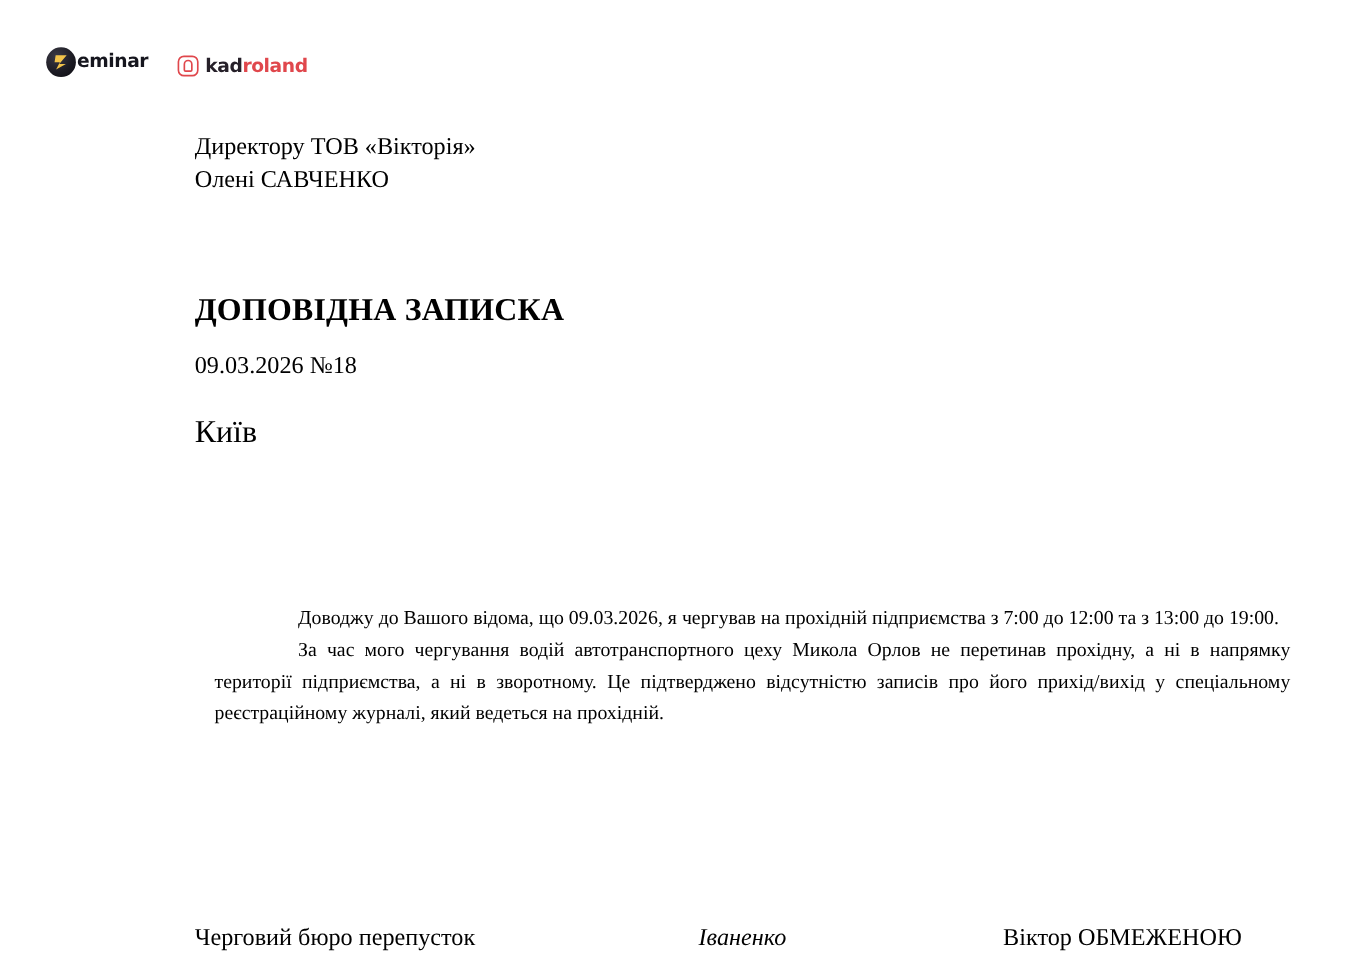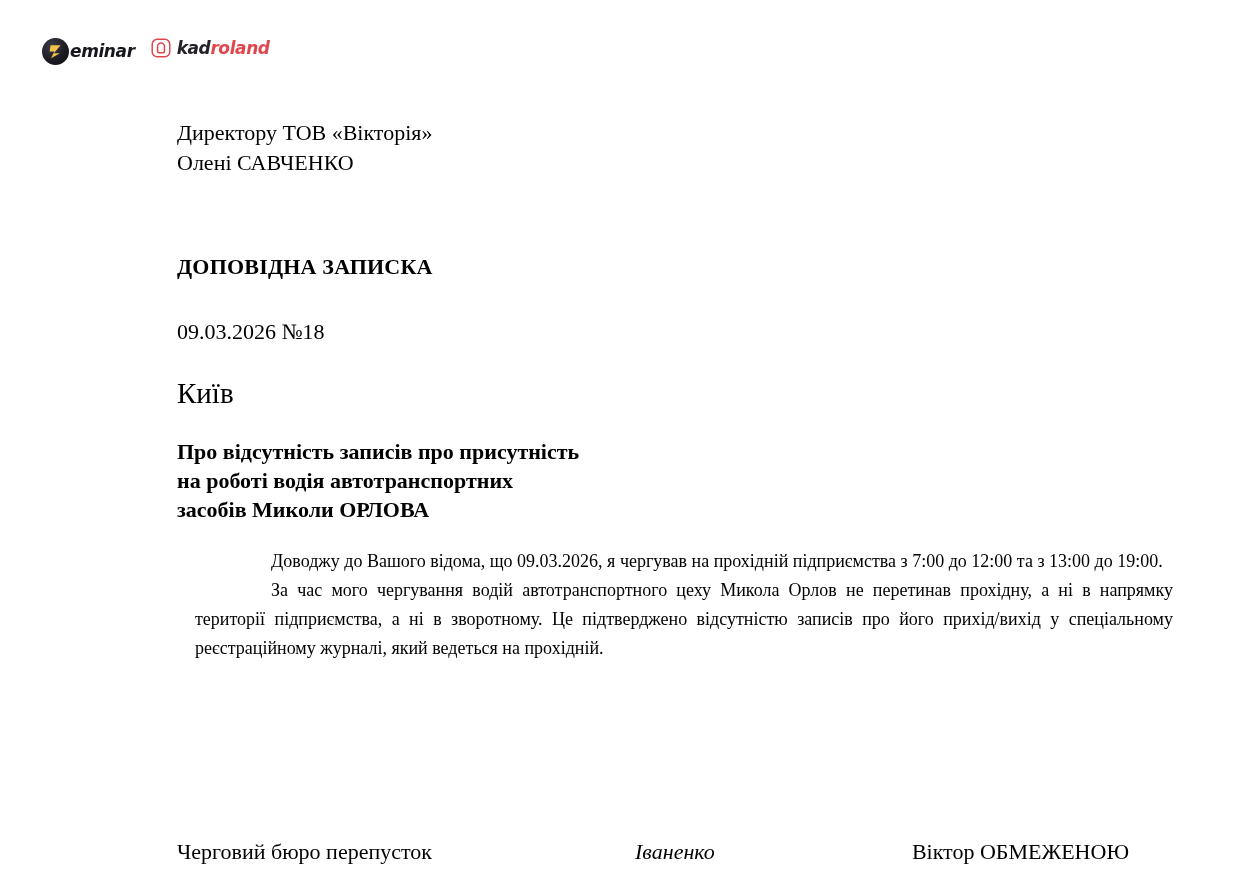--- a/index.html
+++ b/index.html
@@ -17,24 +17,23 @@
     color: #000000;
     -webkit-font-smoothing: antialiased;
   }
 
   
   .logo-bar {
     position: absolute;
     left: 42px;
     top: 38px;
     display: flex;
-    align-items: flex-start;
-    gap: 16px;
+    align-items: flex-end;
+    gap: 26px;
     height: 32px;
-    font-style: italic;
   }
   .logo-group {
     display: flex;
     align-items: center;
     gap: 1px;
   }
   .zeminar-badge {
     width: 27px;
     height: 27px;
     border-radius: 50%;
@@ -104,23 +103,23 @@
     font-weight: 400;
     font-size: 22px;
     line-height: 30px;
     white-space: pre-line;
     margin-right: 6px;
   }
 
   .doc-title {
     position: absolute;
     left: 0;
-    top: 254px;
-    font-weight: 700;
-    font-size: 22px;
+    top: 266px;
+    font-weight: 700;
+    font-size: 29px;
     letter-spacing: 0.2px;
   }
   .doc-date {
     position: absolute;
     left: 0;
     top: 319px;
     font-size: 22px;
   }
   .doc-city {
     position: absolute;
@@ -216,23 +215,20 @@
     <div class="addressee-block">Директору ТОВ «Вікторія»
 Олені САВЧЕНКО</div>
   </div>
 
   <div class="doc-title">ДОПОВІДНА ЗАПИСКА</div>
 
   <div class="doc-date">09.03.2026 №18</div>
 
   <div class="doc-city">Київ</div>
 
-  <div class="subject">Про відсутність записів про присутність
-на роботі водія автотранспортних
-засобів Миколи ОРЛОВА</div>
 
   <div class="body-text">
     <p>Доводжу до Вашого відома, що 09.03.2026, я чергував на прохідній підприємства з 7:00 до 12:00 та з 13:00 до 19:00.</p>
     <p>За час мого чергування водій автотранспортного цеху Микола Орлов не перетинав прохідну, а ні в напрямку території підприємства, а ні в зворотному. Це підтверджено відсутністю записів про його прихід/вихід у спеціальному реєстраційному журналі, який ведеться на прохідній.</p>
   </div>
 
   <div class="signature">
     <span class="sig-role">Черговий бюро перепусток</span>
     <span class="sig-hand">Іваненко</span>
     <span class="sig-name">Віктор ОБМЕЖЕНОЮ</span>

